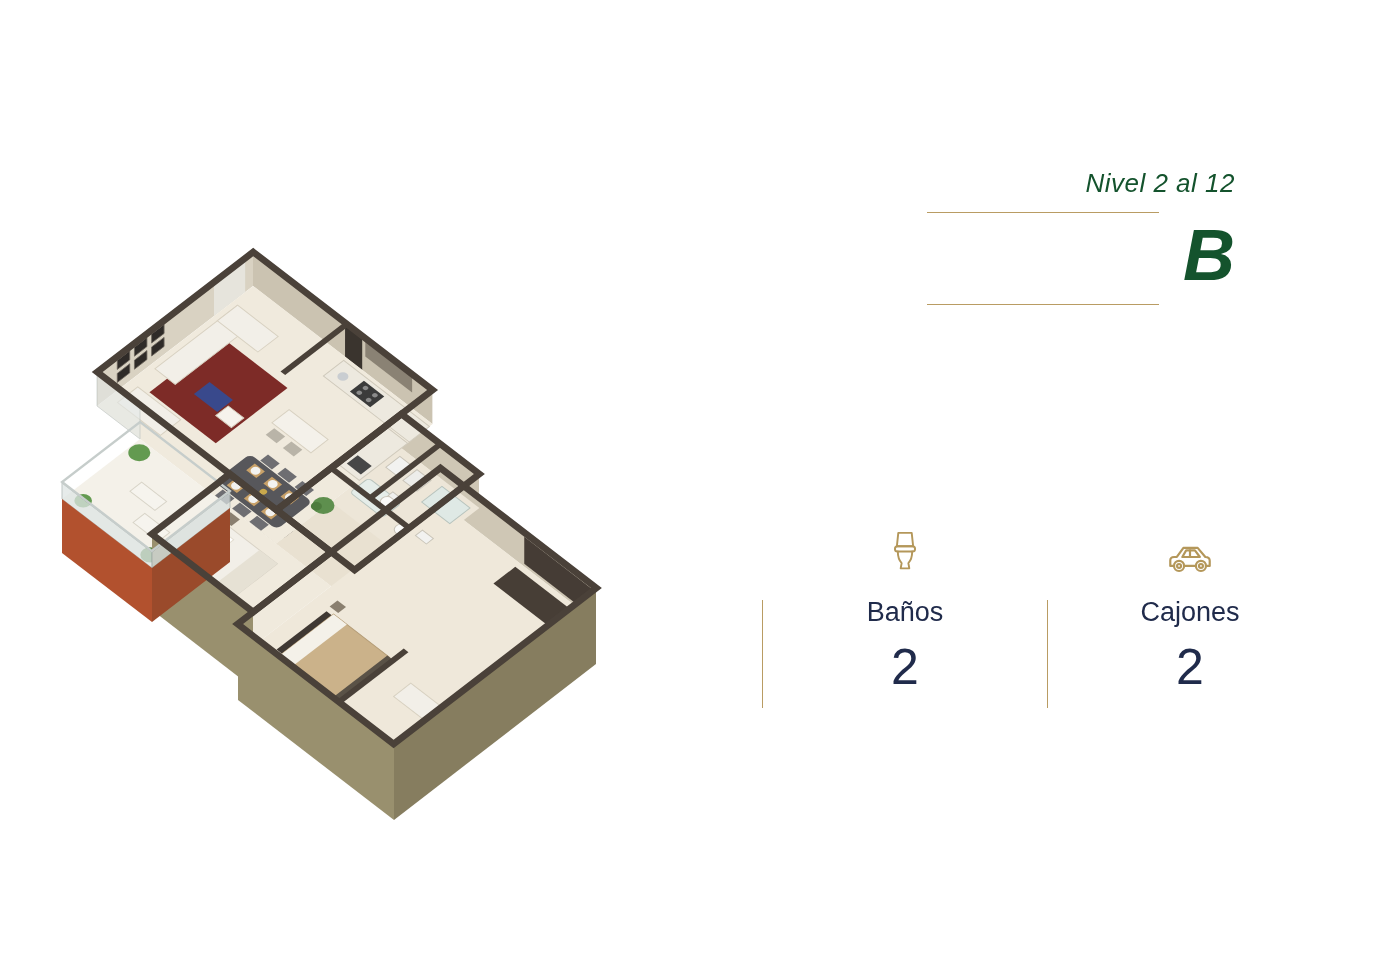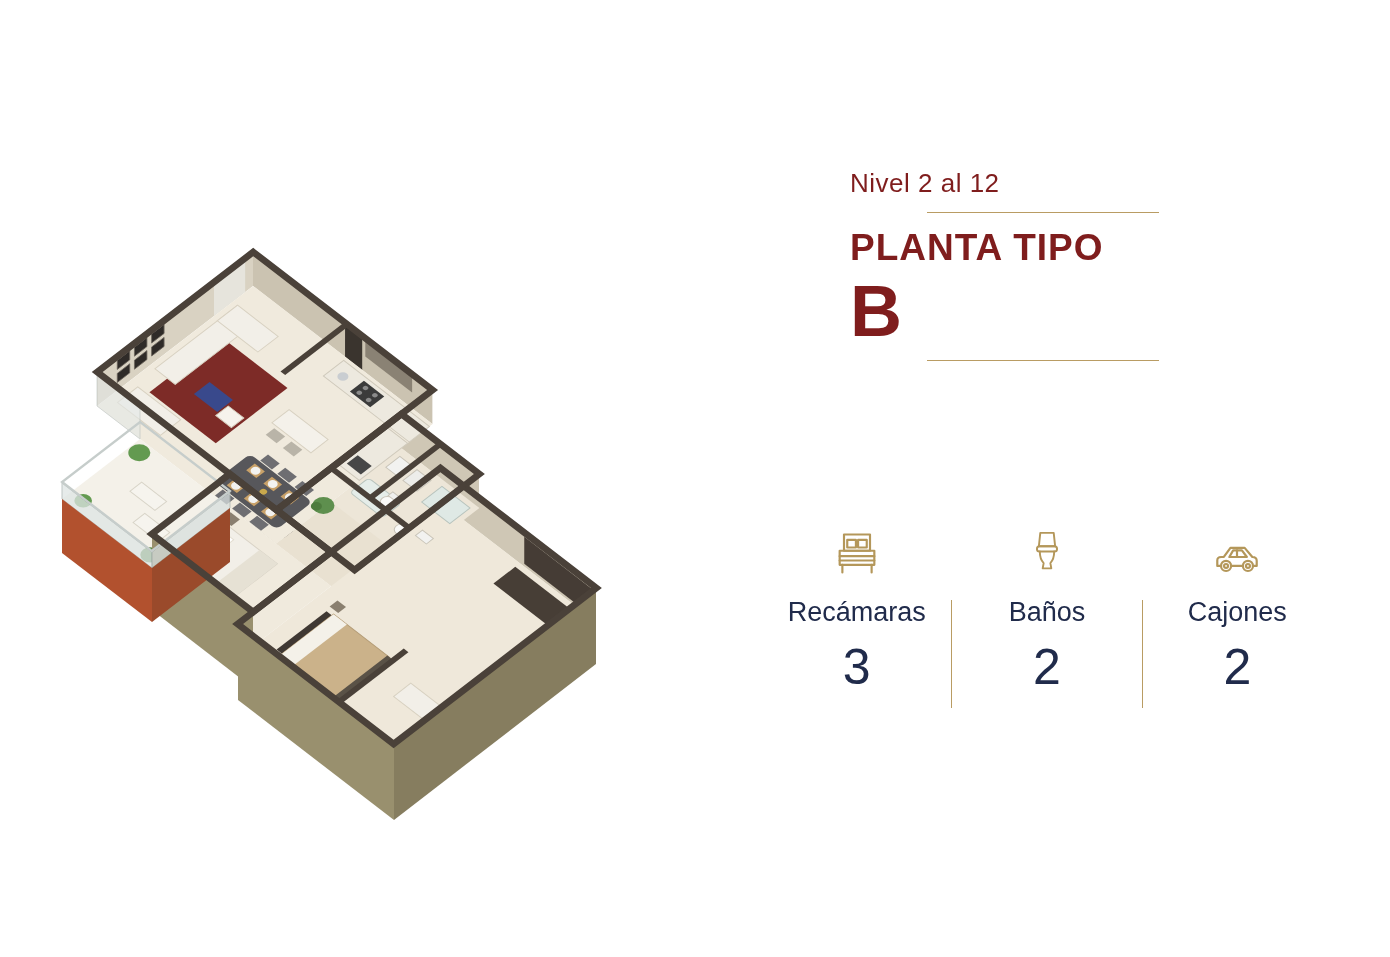--- a/index.html
+++ b/index.html
@@ -8,21 +8,21 @@
     background:#FFFFFF;
     font-family:"Liberation Sans", sans-serif;
   }
   
   .plan-wrap{position:absolute;left:60px;top:225px;width:600px;height:610px;}
   .plan-wrap svg{display:block;width:100%;height:100%;}
 
   
   .info-panel{
     position:absolute;left:850px;top:168px;width:385px;
-    text-align:left;color:#7f1d1d;
+    text-align:right;color:#14532d;font-style:italic;
   }
   .info-level{font-size:26px;font-weight:500;letter-spacing:.5px;line-height:1.2;}
   .info-hr{width:232px;height:0;border:none;border-top:1px solid #B99C63;margin:13px auto 0 auto;}
   .info-title{font-size:37px;font-weight:700;letter-spacing:1px;margin-top:15px;line-height:1.1;}
   .info-letter{font-size:72px;font-weight:700;line-height:1;margin-top:6px;}
   .info-area{font-size:35px;font-weight:700;margin-top:10px;line-height:1.1;}
   .info-area sup{font-size:20px;font-weight:700;}
 
   
   .stats-row{
@@ -193,43 +193,26 @@
       <path d="M280,60 L280,150" stroke-width="6"></path>
       <path d="M330,-10 L330,130" stroke-width="6"></path>
       <path d="M430,-130 L430,-44" stroke-width="6"></path>
     </g>
   </svg>
 </div>
 
 <div class="info-panel">
   <div class="info-level">Nivel 2 al 12</div>
   <hr class="info-hr">
-  <div class="info-title">PLANTA TIPO</div>
   <div class="info-letter">B</div>
   <hr class="info-hr">
 </div>
 
 <div class="stats-row">
 
-  <div class="stat-col">
-    <div class="stat-icon">
-      <svg width="52" height="48" viewBox="0 0 48 44" fill="none" stroke="#B4975A" stroke-width="2" stroke-linejoin="round" stroke-linecap="round">
-        <rect x="12" y="4" width="24" height="15"></rect>
-        <rect x="15" y="9" width="8" height="7"></rect>
-        <rect x="25" y="9" width="8" height="7"></rect>
-        <rect x="8" y="19" width="32" height="13"></rect>
-        <line x1="8" y1="24" x2="40" y2="24"></line>
-        <line x1="8" y1="28" x2="40" y2="28"></line>
-        <line x1="10.5" y1="32" x2="10.5" y2="39"></line>
-        <line x1="37.5" y1="32" x2="37.5" y2="39"></line>
-      </svg>
-    </div>
-    <div class="stat-label">Recámaras</div>
-    <div class="stat-value">3</div>
-  </div>
 
   <span class="vdiv"></span>
 
   <div class="stat-col">
     <div class="stat-icon">
       <svg width="46" height="50" viewBox="0 0 48 50" fill="none" stroke="#B4975A" stroke-width="2" stroke-linejoin="round" stroke-linecap="round">
         <path d="M17 4 H31 L32.5 18 H15.5 Z"></path>
         <rect x="13.5" y="18" width="21" height="5.5" rx="2.7"></rect>
         <path d="M16.5 23.5 C16.5 30 18.5 33.5 20.5 35.5 L19.5 41 H28.5 L27.5 35.5 C29.5 33.5 31.5 30 31.5 23.5"></path>
       </svg>

